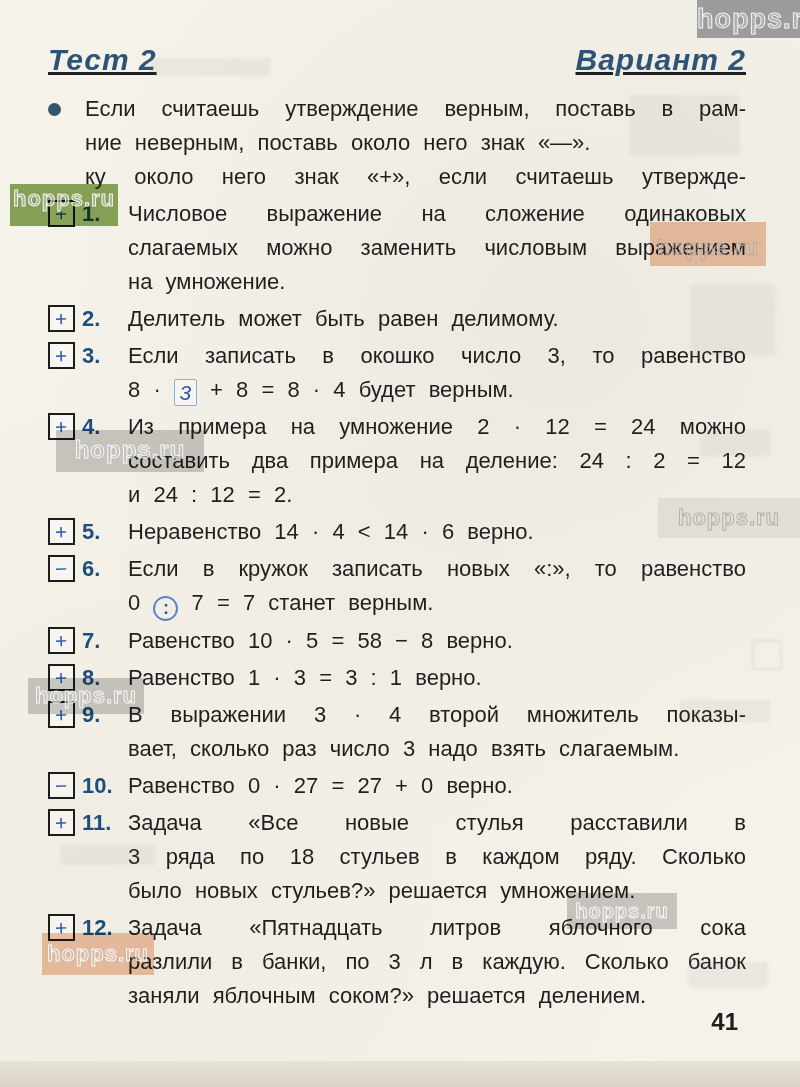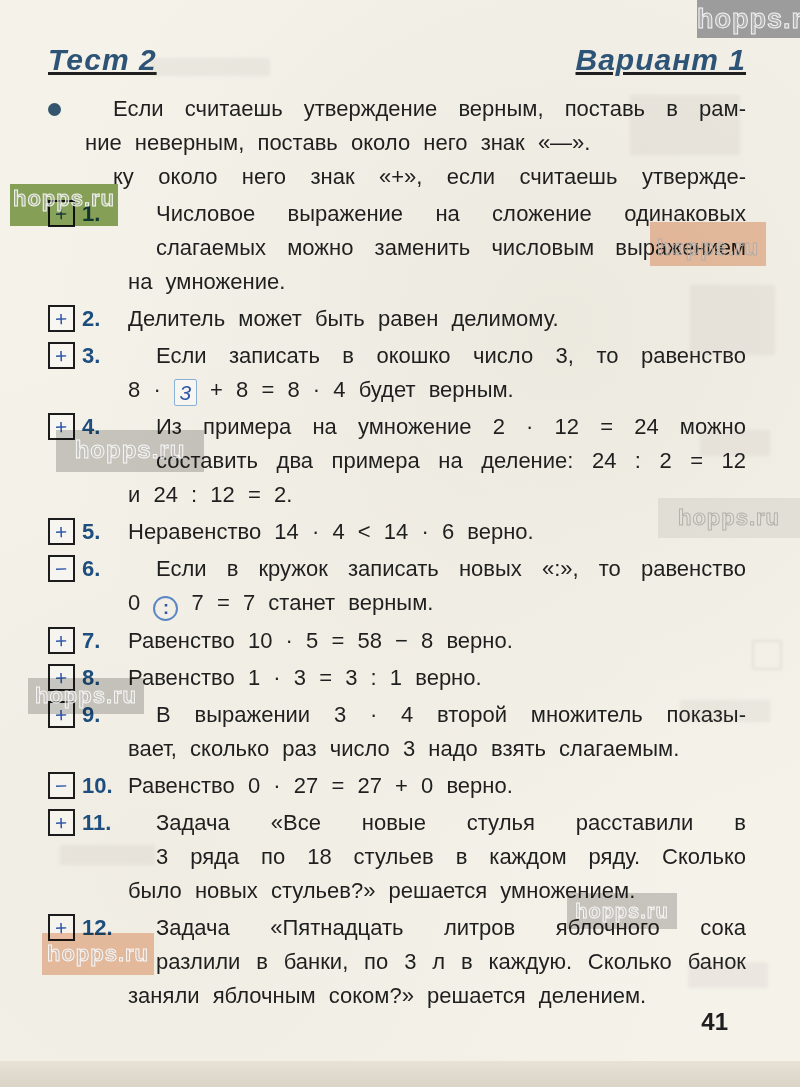--- a/index.html
+++ b/index.html
@@ -18,37 +18,37 @@
   }
   
   .header{display:flex;justify-content:space-between;align-items:baseline;
           margin:40px 54px 0 48px;line-height:40px;text-decoration:underline;}
   .h-title{font-size:30px;font-weight:700;font-style:italic;color:var(--header-blue);letter-spacing:1px;}
   
   .instruction{position:relative;margin:12px 54px 3px 85px;}
   .bullet{position:absolute;left:-37px;top:11px;width:13px;height:13px;border-radius:50%;
           background:#33566e;}
   .line{font-size:22px;line-height:34px;word-spacing:0.32em;white-space:nowrap;}
-  .line.j{white-space:normal;text-align:justify;text-align-last:justify;margin-left:28px;}
+  .line.j{white-space:normal;text-align:justify;text-align-last:justify;}
   
   .item{display:flex;margin:3px 54px 0 48px;}
   .gutter{flex:0 0 80px;display:flex;align-items:flex-start;}
   .checkbox{box-sizing:border-box;width:27px;height:27px;margin-top:3px;border:2.5px solid #1c1c1c;
             background:rgba(255,255,255,0.35);display:flex;align-items:center;justify-content:center;}
   .mark{font-size:21px;line-height:1;color:var(--accent-blue);transform:rotate(-2deg);}
   .num{font-size:22px;line-height:34px;font-weight:700;color:var(--number-blue);margin-left:7px;}
   .body{flex:1 1 auto;min-width:0;}
   .boxed{display:inline-block;box-sizing:border-box;min-width:23px;height:27px;line-height:25px;
          border:1.5px solid var(--box-border);border-radius:2px;color:var(--accent-blue);
          text-align:center;font-style:italic;font-size:21px;vertical-align:-3px;background:rgba(255,255,255,0.4);}
   .circled{display:inline-flex;align-items:center;justify-content:center;box-sizing:border-box;
            width:25px;height:25px;border:2px solid #5b87c5;border-radius:50%;color:var(--accent-blue);
            font-size:18px;font-weight:700;vertical-align:-4px;line-height:1;}
   
-  .page-number{position:absolute;top:1008px;right:72px;font-size:24px;font-weight:700;}
+  .page-number{position:absolute;top:1008px;right:62px;font-size:24px;font-weight:700;}
   
   .wm{position:absolute;}
   .wm .bg{position:absolute;inset:0;}
   .wm .bg.blend{mix-blend-mode:multiply;}
   .wm-label{position:relative;display:block;font-weight:700;letter-spacing:1px;
             color:rgba(255,255,255,0.28);-webkit-text-stroke:1px rgba(255,255,255,0.85);
             text-shadow:0 0 1px rgba(130,130,130,0.35);}
   .wm-label.grayline{color:rgba(240,238,233,0.15);-webkit-text-stroke:1px rgba(175,172,165,0.9);
             text-shadow:none;}
   .wm-top-right .bg{background:var(--top-gray);}
@@ -74,21 +74,21 @@
   <div class="ghost" style="left:630px;top:95px;width:110px;height:60px;"></div>
   <div class="ghost" style="left:690px;top:285px;width:85px;height:70px;"></div>
   <div class="ghost" style="left:700px;top:430px;width:70px;height:26px;"></div>
   <div class="ghost box" style="left:752px;top:640px;width:26px;height:26px;"></div>
   <div class="ghost" style="left:680px;top:700px;width:90px;height:22px;"></div>
   <div class="ghost" style="left:60px;top:845px;width:95px;height:20px;"></div>
   <div class="ghost" style="left:688px;top:962px;width:80px;height:26px;"></div>
 
   <div class="header">
     <span class="h-title">Тест 2</span>
-    <span class="h-title">Вариант 1</span>
+    <span class="h-title">Вариант 2</span>
   </div>
 
   <div class="instruction">
     <span class="bullet"></span>
     <div class="line j">Если считаешь утверждение верным, поставь в рам-</div>
     <div class="line">ние неверным, поставь около него знак «—».</div>
     <div class="line j">ку около него знак «+», если считаешь утвержде-</div>
   </div>
 
   <div class="item">

